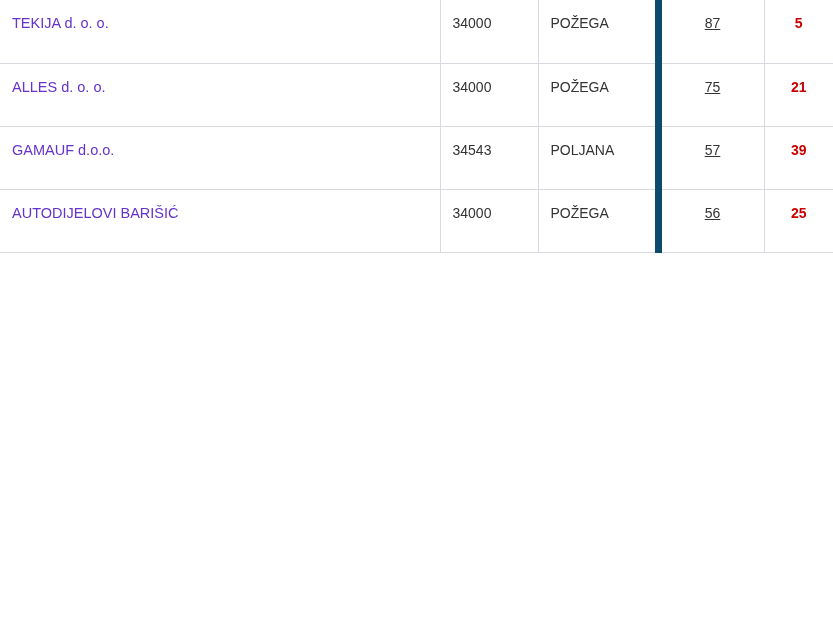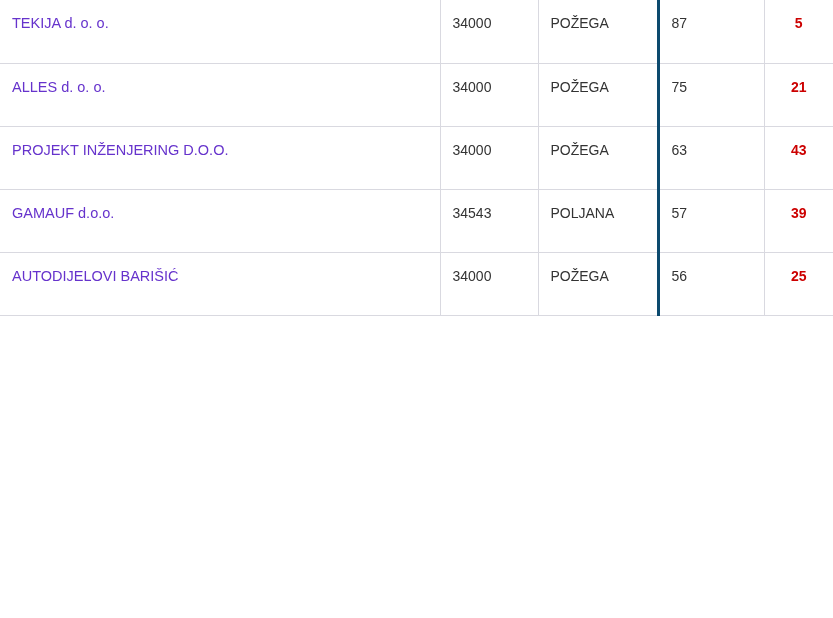--- a/index.html
+++ b/index.html
@@ -40,21 +40,23 @@
     border-left: 1px solid #d9d9e0;
   }
   td.col-city {
     width: 120px;
     text-align: left;
     padding-left: 14px;
     border-left: 1px solid #d9d9e0;
   }
   td.col-num {
     width: 106px;
-    border-left: 3px solid #0c4a6e;
+    text-align: center;
+    border-left: 7px solid #0c4a6e;
+    text-decoration: underline;
   }
   td.col-rank {
     width: 69px;
     text-align: center;
     border-left: 1px solid #d9d9e0;
   }
   .company-link {
     color: #6633cc;
     font-size: 14.5px;
     line-height: 18px;
@@ -108,37 +110,20 @@
         </td>
         <td class="col-num">
           <span class="num-val">75</span>
         </td>
         <td class="col-rank">
           <span class="rank-val">21</span>
         </td>
       </tr>
       <tr>
         <td class="col-name">
-          <a class="company-link" href="#">PROJEKT INŽENJERING D.O.O.</a>
-        </td>
-        <td class="col-zip">
-          <span class="zip-val">34000</span>
-        </td>
-        <td class="col-city">
-          <span class="city-val">POŽEGA</span>
-        </td>
-        <td class="col-num">
-          <span class="num-val">63</span>
-        </td>
-        <td class="col-rank">
-          <span class="rank-val">43</span>
-        </td>
-      </tr>
-      <tr>
-        <td class="col-name">
           <a class="company-link" href="#">GAMAUF d.o.o.</a>
         </td>
         <td class="col-zip">
           <span class="zip-val">34543</span>
         </td>
         <td class="col-city">
           <span class="city-val">POLJANA</span>
         </td>
         <td class="col-num">
           <span class="num-val">57</span>

